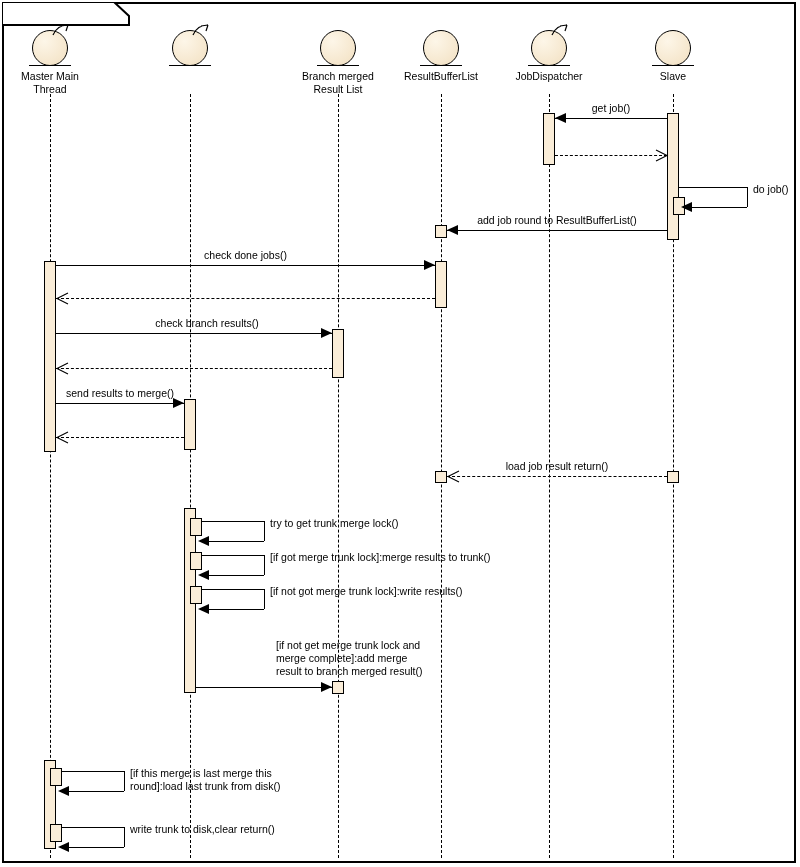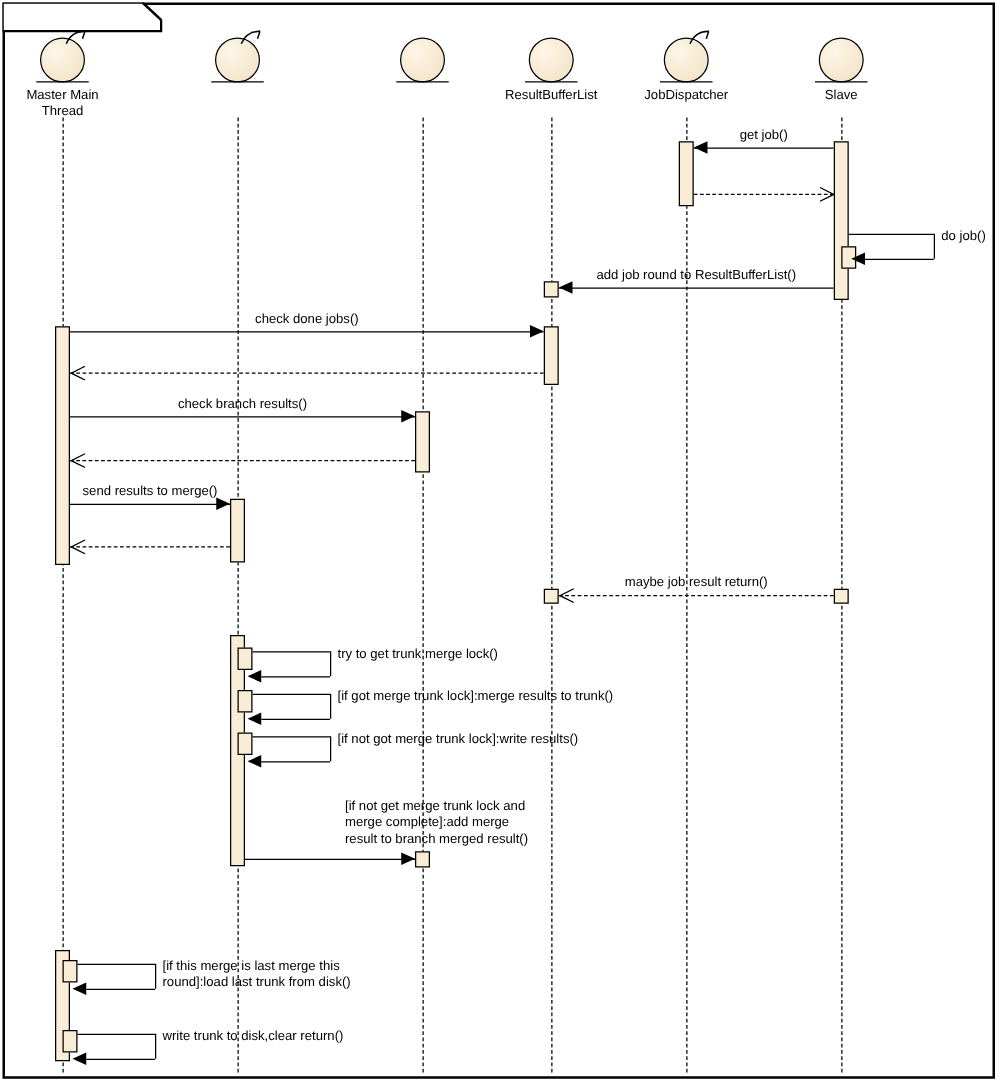--- a/index.html
+++ b/index.html
@@ -196,20 +196,22 @@
           <svg class="actor-hook" viewBox="0 0 18 12">
             <path d="M1 11 C4 4, 9 1, 16 1 M16 1 L9 2 M16 1 L14 7" fill="none" stroke="#000" stroke-width="1.2"></path>
           </svg>
         </div>
       </div>
       <div class="lifeline-dash" style="left: 190px; top: 94px; height: 764px;"></div>
       <div class="lifeline-head" style="left: 338px; top: 30px;">
         <div class="actor-circle">
           <div class="actor-underline"></div>
         </div>
+        <div class="lifeline-label">Branch merged
+Result List</div>
       </div>
       <div class="lifeline-dash" style="left: 338px; top: 94px; height: 764px;"></div>
       <div class="lifeline-head" style="left: 441px; top: 30px;">
         <div class="actor-circle">
           <div class="actor-underline"></div>
         </div>
         <div class="lifeline-label">ResultBufferList</div>
       </div>
       <div class="lifeline-dash" style="left: 441px; top: 94px; height: 764px;"></div>
       <div class="lifeline-head" style="left: 549px; top: 30px;">
@@ -270,37 +272,37 @@
       <div class="msg-label center" style="left: 557px; top: 214px;">add job round to ResultBufferList()</div>
       <div class="msg-line" style="left: 56px; top: 265px; width: 379px;"></div>
       <div class="arrow right" style="left: 424px; top: 260px;"></div>
       <div class="msg-label center" style="left: 245.5px; top: 249px;">check done jobs()</div>
       <div class="msg-line dashed" style="left: 56px; top: 298px; width: 379px;"></div>
       <svg class="openarrow" width="13" height="13" viewBox="0 0 13 13" style="top: 291.5px; left: 56px;">
         <path fill="none" stroke="#000" stroke-width="1.1" d="M12 1 L1 6.5 L12 12"></path>
       </svg>
       <div class="msg-line" style="left: 56px; top: 333px; width: 276px;"></div>
       <div class="arrow right" style="left: 321px; top: 328px;"></div>
-      <div class="msg-label center" style="left: 194px; top: 317px;">check branch results()</div>
+      <div class="msg-label center" style="left: 207px; top: 317px;">check branch results()</div>
       <div class="msg-line dashed" style="left: 56px; top: 368px; width: 276px;"></div>
       <svg class="openarrow" width="13" height="13" viewBox="0 0 13 13" style="top: 361.5px; left: 56px;">
         <path fill="none" stroke="#000" stroke-width="1.1" d="M12 1 L1 6.5 L12 12"></path>
       </svg>
       <div class="msg-line" style="left: 56px; top: 403px; width: 128px;"></div>
       <div class="arrow right" style="left: 173px; top: 398px;"></div>
       <div class="msg-label center" style="left: 120px; top: 387px;">send results to merge()</div>
       <div class="msg-line dashed" style="left: 56px; top: 437px; width: 128px;"></div>
       <svg class="openarrow" width="13" height="13" viewBox="0 0 13 13" style="top: 430.5px; left: 56px;">
         <path fill="none" stroke="#000" stroke-width="1.1" d="M12 1 L1 6.5 L12 12"></path>
       </svg>
       <div class="msg-line dashed" style="left: 447px; top: 476px; width: 220px;"></div>
       <svg class="openarrow" width="13" height="13" viewBox="0 0 13 13" style="top: 469.5px; left: 447px;">
         <path fill="none" stroke="#000" stroke-width="1.1" d="M12 1 L1 6.5 L12 12"></path>
       </svg>
-      <div class="msg-label center" style="left: 557px; top: 460px;">maybe job result return()</div>
+      <div class="msg-label center" style="left: 557px; top: 460px;">load job result return()</div>
       <div class="msg-line" style="left: 196px; top: 521px; width: 68px;"></div>
       <div class="msg-vline" style="left: 264px; top: 521px; height: 20px;"></div>
       <div class="msg-line" style="left: 209px; top: 541px; width: 55px;"></div>
       <div class="arrow left" style="left: 198px; top: 536px;"></div>
       <div class="msg-label" style="left: 270px; top: 517px;">try to get trunk merge lock()</div>
       <div class="msg-line" style="left: 196px; top: 555px; width: 68px;"></div>
       <div class="msg-vline" style="left: 264px; top: 555px; height: 20px;"></div>
       <div class="msg-line" style="left: 209px; top: 575px; width: 55px;"></div>
       <div class="arrow left" style="left: 198px; top: 570px;"></div>
       <div class="msg-label" style="left: 270px; top: 551px;">[if got merge trunk lock]:merge results to trunk()</div>

